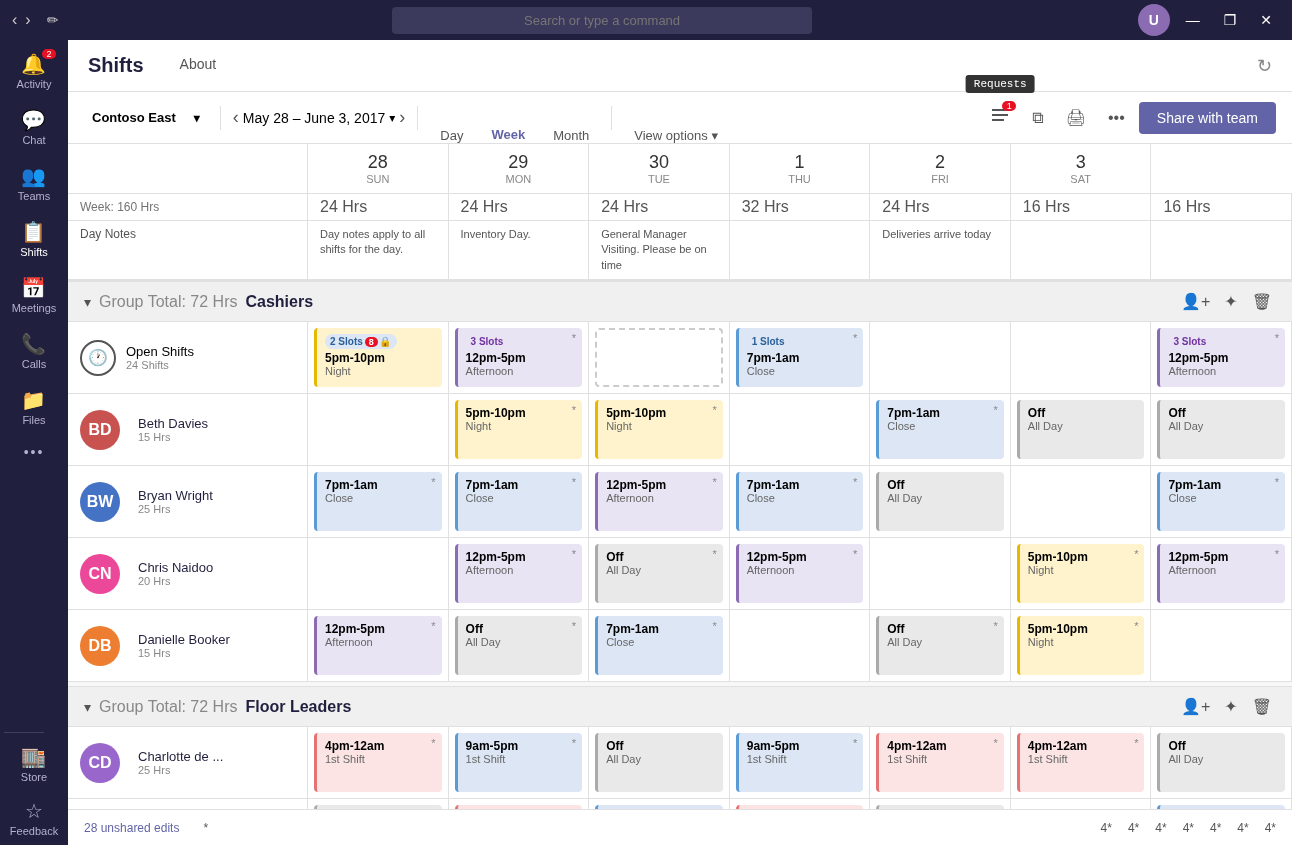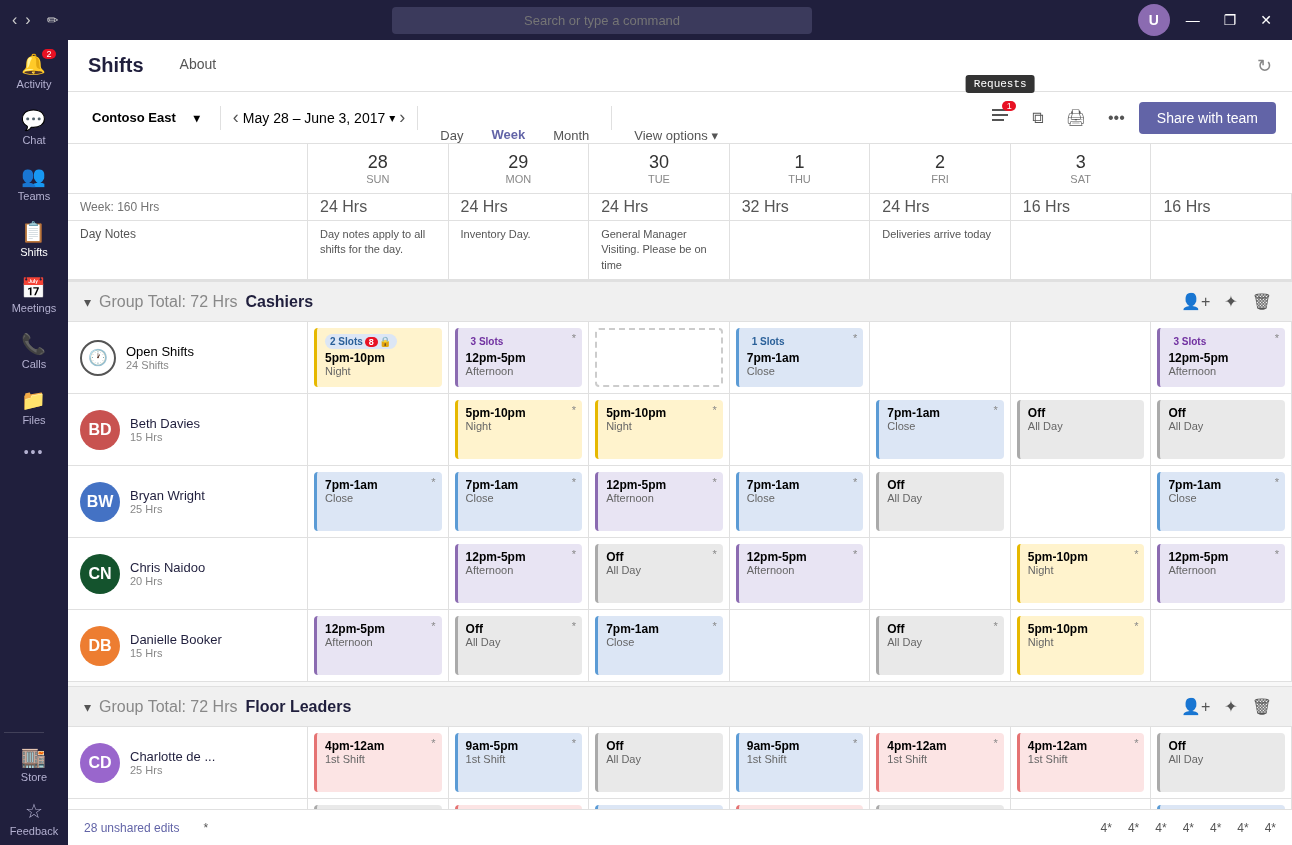--- a/index.html
+++ b/index.html
@@ -243,21 +243,21 @@
     
     .employee-row {
       display: grid;
       grid-template-columns: 240px repeat(7, 1fr);
       border-bottom: 1px solid #e0e0e0;
       min-height: 72px;
     }
     .employee-cell {
       display: flex;
       align-items: center;
-      gap: 10px;
+      gap: 18px;
       padding: 8px 12px;
       border-right: 1px solid #e0e0e0;
     }
     .avatar {
       width: 40px;
       height: 40px;
       border-radius: 50%;
       object-fit: cover;
       background: #ccc;
       flex-shrink: 0;
@@ -345,21 +345,21 @@
       align-items: center;
       padding: 0 16px;
       font-size: 12px;
       color: #555;
       gap: 24px;
     }
     .edit-count { color: #6264a7; cursor: pointer; }
 
     .avatar-bg-1 { background: #c85250; }
     .avatar-bg-2 { background: #4472c4; }
-    .avatar-bg-3 { background: #14532d; }
+    .avatar-bg-3 { background: #ec4899; }
     .avatar-bg-4 { background: #ed7d31; }
     .avatar-bg-5 { background: #9966cc; }
 
     .chevron { font-size: 12px; }
   </style>
 </head>
 <body>
 
 <div class="title-bar">
   <div class="title-bar-left">

